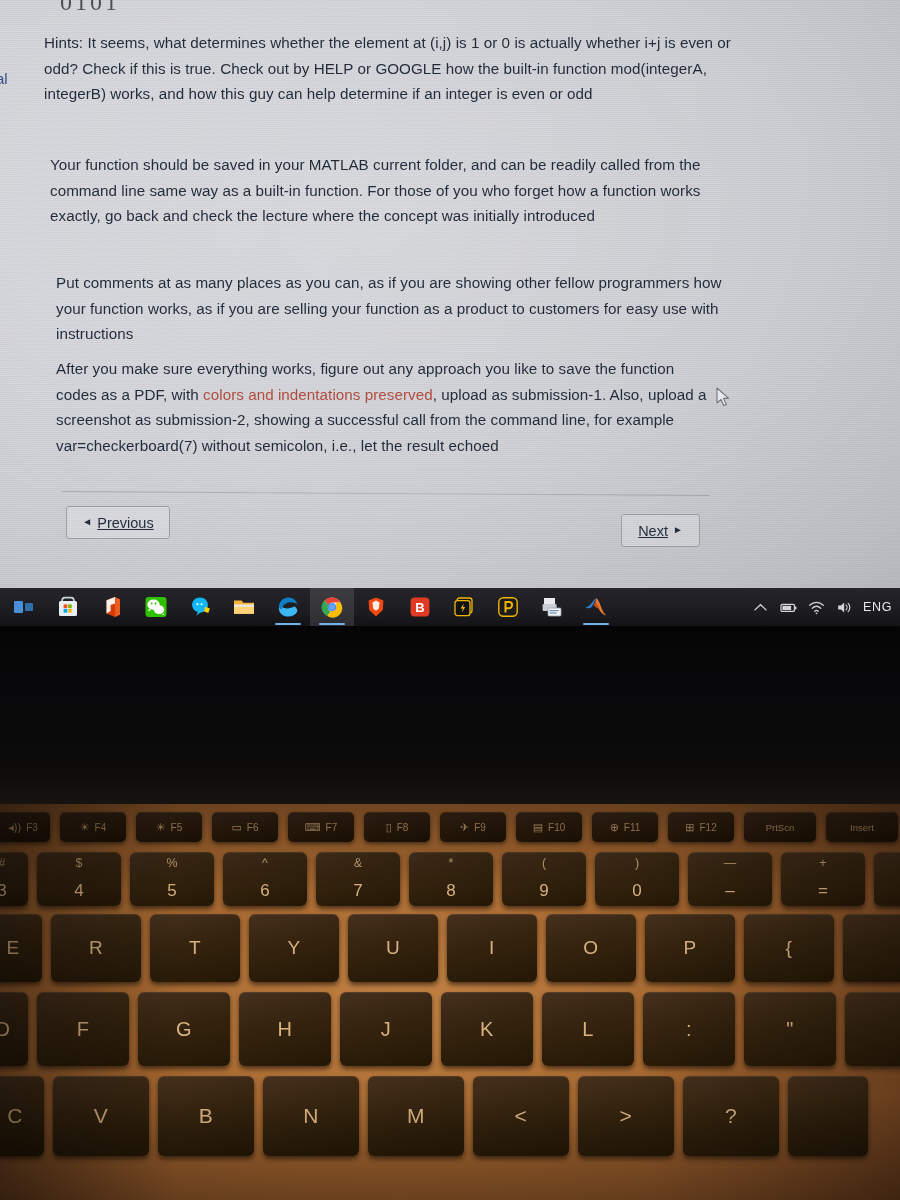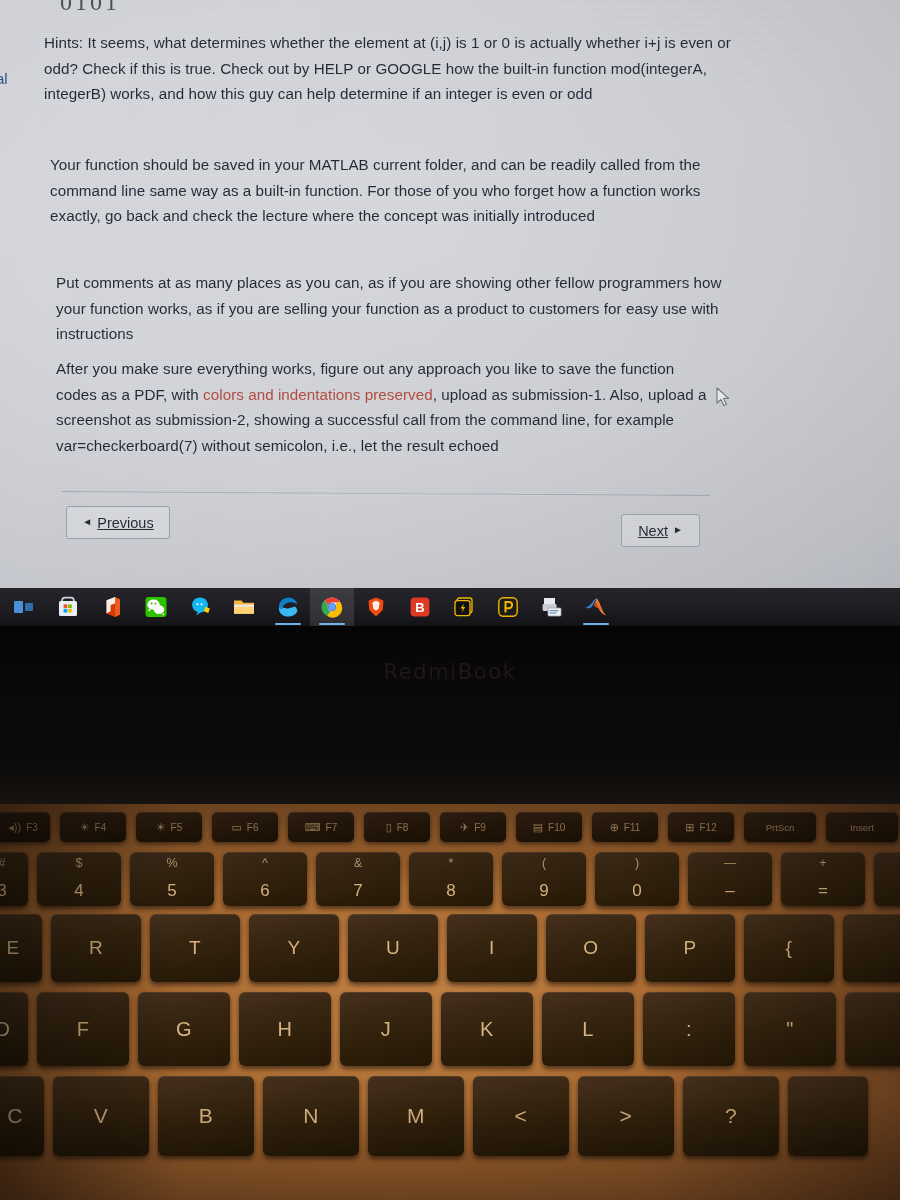--- a/index.html
+++ b/index.html
@@ -312,25 +312,46 @@
       <div class="tb-item running">
         <svg class="ico" viewBox="0 0 24 24">
           <path d="M1.6 12.4 C4.4 11.6 6 10.2 8.1 7.4 C9.4 5.7 10.6 4 12.2 3.3 C10.9 5.5 9.9 8 8.6 10.6 C7.4 13 5.2 14.2 1.6 12.4 Z" fill="#2f7fd1"></path>
           <path d="M12.2 3.3 C14.4 4.3 15.8 8.4 17.4 12.6 C18.7 16 20.2 19 22.4 20.6 C19 20.2 16.6 17.4 14.6 13.6 C13.4 11.2 12.6 8.4 11 7.6 C12 6.4 11.6 4.6 12.2 3.3 Z" fill="#e8762d"></path>
           <path d="M11 7.6 C12.6 8.4 13.4 11.2 14.6 13.6 C12.4 13 10.6 11.6 9.4 9.8 Z" fill="#c14f1e"></path>
         </svg>
       </div>
 
     </div>
 
+    <div class="tb-right">
+      <svg class="tray-ico" viewBox="0 0 24 24">
+        <path d="M5 15 L12 8.4 L19 15" fill="none" stroke="#e4e4e8" stroke-width="1.7" stroke-linecap="round"></path>
+      </svg>
+      <svg class="tray-ico" viewBox="0 0 24 24">
+        <rect x="2.5" y="8" width="17" height="9" rx="1.6" fill="none" stroke="#e4e4e8" stroke-width="1.5"></rect>
+        <rect x="4.3" y="9.8" width="11" height="5.4" fill="#e4e4e8"></rect>
+        <rect x="20.2" y="10.6" width="1.8" height="3.8" rx=".6" fill="#e4e4e8"></rect>
+      </svg>
+      <svg class="tray-ico" viewBox="0 0 24 24">
+        <path d="M3.4 9.2 C8.6 4.4 15.4 4.4 20.6 9.2" fill="none" stroke="#e4e4e8" stroke-width="1.6" stroke-linecap="round"></path>
+        <path d="M6.6 13 C9.9 9.9 14.1 9.9 17.4 13" fill="none" stroke="#e4e4e8" stroke-width="1.6" stroke-linecap="round"></path>
+        <path d="M9.8 16.7 C11.2 15.3 12.8 15.3 14.2 16.7" fill="none" stroke="#e4e4e8" stroke-width="1.6" stroke-linecap="round"></path>
+        <circle cx="12" cy="19.4" r="1.1" fill="#e4e4e8"></circle>
+      </svg>
+      <svg class="tray-ico" viewBox="0 0 24 24">
+        <path d="M4 9.4 L7.6 9.4 L11.6 5.6 L11.6 18.4 L7.6 14.6 L4 14.6 Z" fill="#e4e4e8"></path>
+        <path d="M14 9 C15.6 10.6 15.6 13.4 14 15" fill="none" stroke="#e4e4e8" stroke-width="1.5" stroke-linecap="round"></path>
+        <path d="M16.6 6.8 C19.4 9.6 19.4 14.4 16.6 17.2" fill="none" stroke="#e4e4e8" stroke-width="1.5" stroke-linecap="round"></path>
+      </svg>
+      <span class="tray-lang">ENG</span>
+    </div>
     <div class="tray-en">EN</div>
   </div>
 
   <div class="bezel"></div>
-  <div class="brand">RedmiBook</div>
 
   <div class="keyboard">
     <div class="kb-glow"></div>
 
     <div class="kbrow" id="row-fn" style="left:-6px;  top: 8px;  gap:10px;">
         <div class="fkey" style="width: 56px;">
           <span class="fglyph"> ◂))</span>
           <span class="flabel">F3</span>
         </div>
         <div class="fkey" style="width: 66px;">

